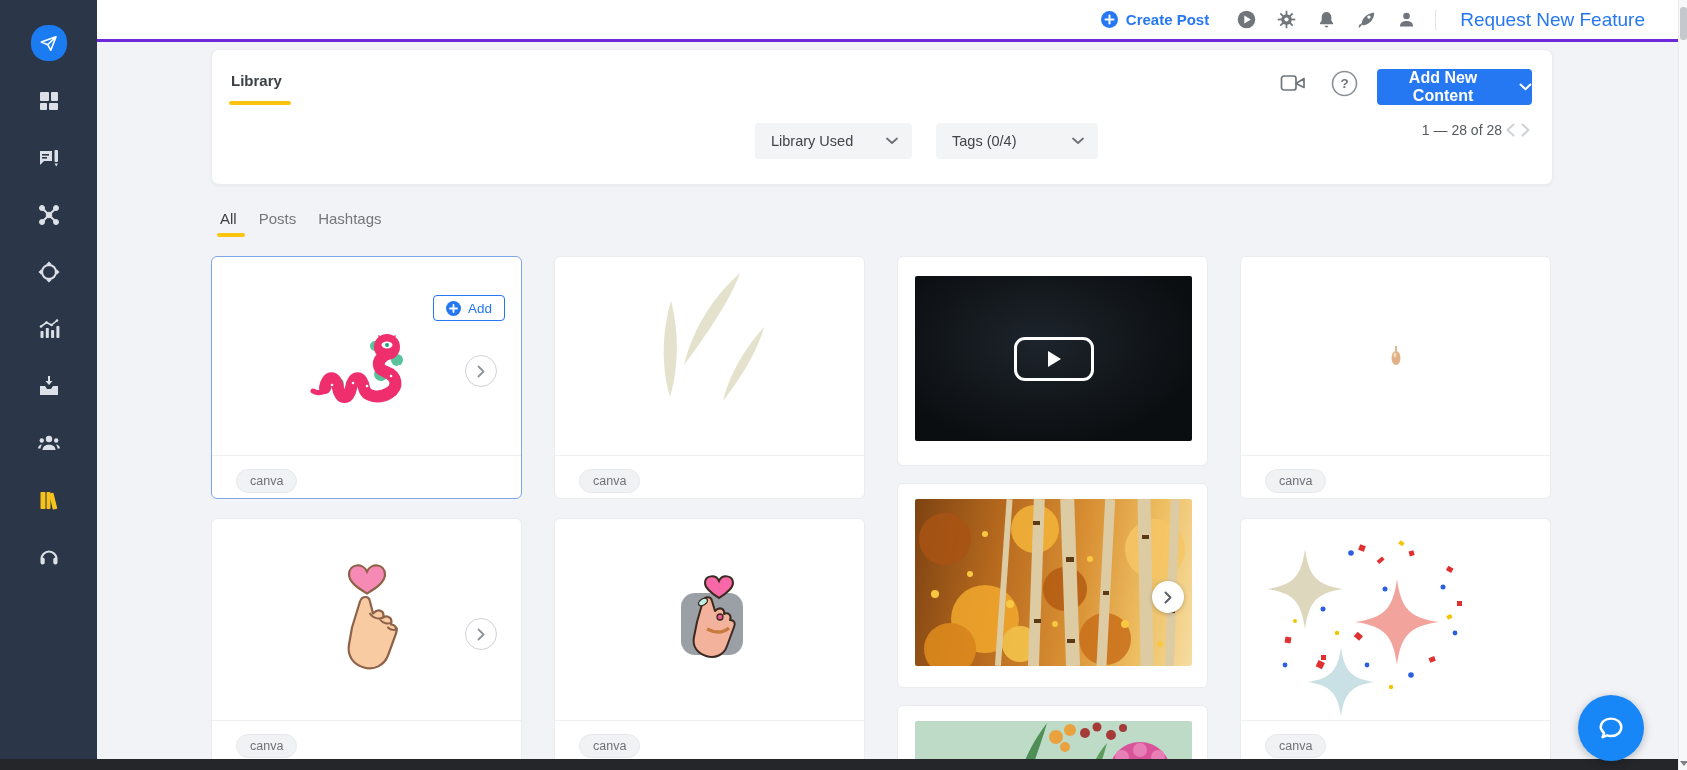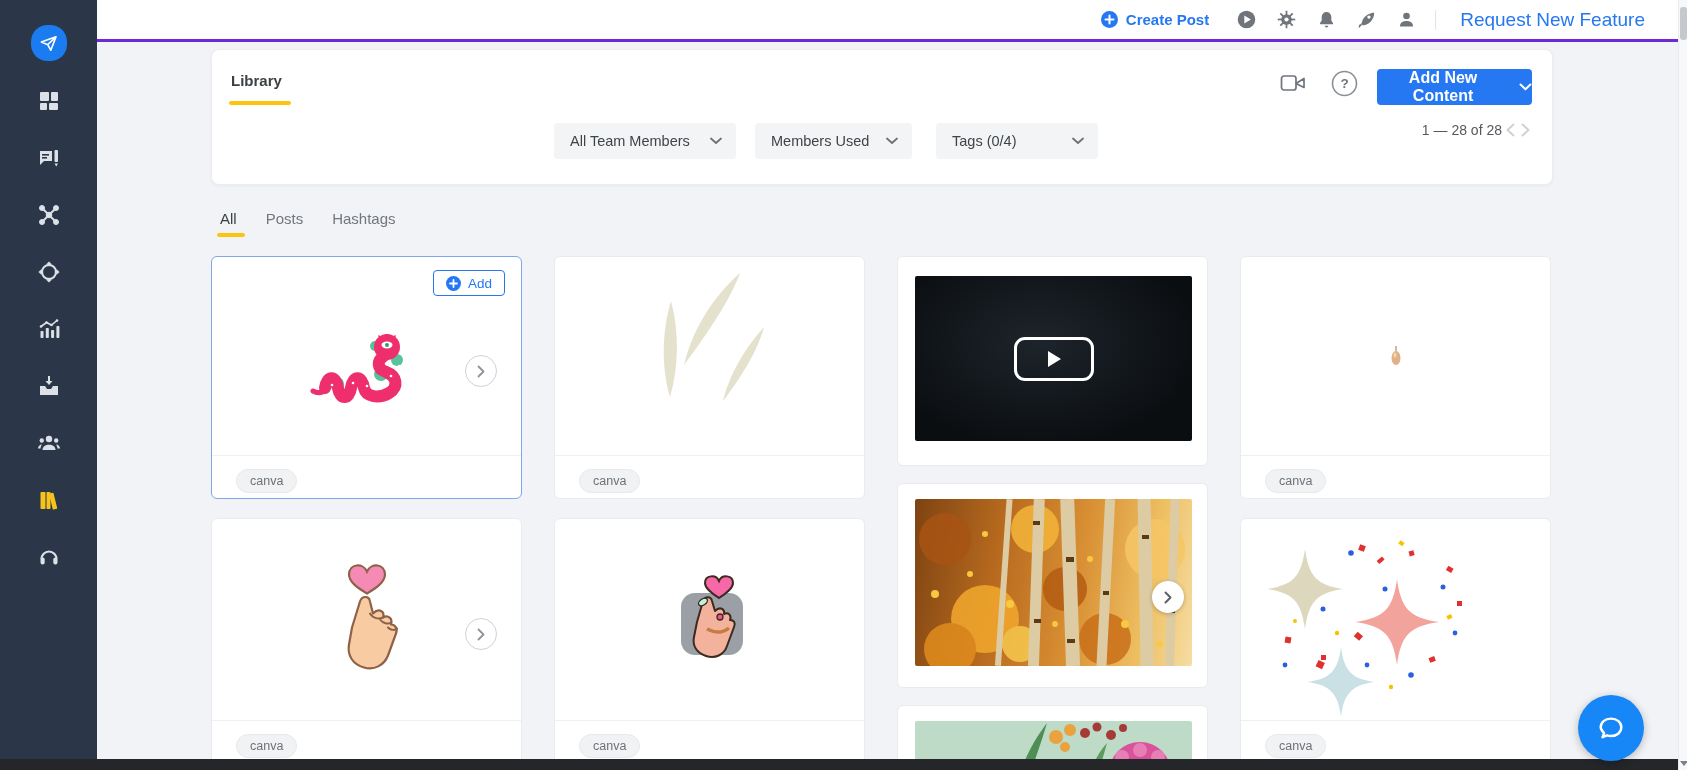--- a/index.html
+++ b/index.html
@@ -76,21 +76,21 @@
   .dd1 { left:342px; width:182px; }
   .dd2 { left:543px; width:157px; }
   .dd3 { left:724px; width:162px; }
   .pagination {
     position:absolute; right:20px; top:62px; height:36px;
     display:flex; align-items:center; gap:2px;
   }
   .pag-text { font-size:14px; color:#55595e; }
   .pag-arrow { display:flex; cursor:pointer; padding:2px; }
   
-  .tabs { position:absolute; left:123px; top:168px; display:flex; gap:29px; }
+  .tabs { position:absolute; left:123px; top:168px; display:flex; gap:22px; }
   .tab { font-size:15px; color:#72777c; cursor:pointer; padding-bottom:10px; position:relative; }
   .tab.active { color:#3c4144; }
   .tab.active::after {
     content:""; position:absolute; left:-3px; bottom:0; width:28px; height:4px;
     background:#fcc40f; border-radius:2px;
   }
   
   .grid { position:absolute; left:114px; top:214px; width:1342px; display:flex; gap:32px; }
   .col { width:311px; display:flex; flex-direction:column; gap:19px; }
   .card {
@@ -105,21 +105,21 @@
     border:1px solid #e7e9ec; border-radius:12px;
     font-size:12.5px; color:#6d7277; cursor:default;
   }
   .chev-btn {
     position:absolute; width:32px; height:32px; border-radius:50%;
     background:#fff; border:1px solid #ced3d8;
     display:flex; align-items:center; justify-content:center; cursor:pointer;
   }
   .chev-btn.floating { border:none; box-shadow:0 1px 4px rgba(0,0,0,.25); }
   .add-btn {
-    position:absolute; top:13px; right:16px; height:26px; padding:0 12px;
+    position:absolute; top:38px; right:16px; height:26px; padding:0 12px;
     background:#fff; border:1px solid #2577f2; border-radius:4px;
     color:#2577f2; font-size:13.5px; font-family:inherit;
     display:flex; align-items:center; gap:7px; cursor:pointer;
   }
   .center-art { position:absolute; left:50%; top:50%; transform:translate(-50%,-50%); }
   .photo { margin:0 17px; border-radius:2px; overflow:hidden; position:relative; }
   .video-thumb {
     width:277px; height:165px; margin:19px 17px 0;
     background:radial-gradient(ellipse at 45% 40%, #1d242b 0%, #0b0e11 75%);
     border-radius:2px; display:flex; align-items:center; justify-content:center;
@@ -311,28 +311,22 @@
         </svg>
     </div>
     <button class="add-new-btn">
       <span>Add New Content</span>
       <svg width="13" height="8" viewBox="0 0 13 8" fill="none" stroke="#fff" stroke-width="2" stroke-linecap="round" stroke-linejoin="round">
           <polyline points="1.5,1.5 6.5,6.2 11.5,1.5"></polyline>
         </svg>
     </button>
 
 
-    <div class="dd dd1">
-      <span>All Team Members</span>
-      <svg width="12" height="8" viewBox="0 0 12 8" fill="none" stroke="#6d7277" stroke-width="1.8" stroke-linecap="round" stroke-linejoin="round">
-          <polyline points="1,1.5 6,6 11,1.5"></polyline>
-        </svg>
-    </div>
     <div class="dd dd2">
-      <span>Members Used</span>
+      <span>Library Used</span>
       <svg width="12" height="8" viewBox="0 0 12 8" fill="none" stroke="#6d7277" stroke-width="1.8" stroke-linecap="round" stroke-linejoin="round">
           <polyline points="1,1.5 6,6 11,1.5"></polyline>
         </svg>
     </div>
     <div class="dd dd3">
       <span>Tags (0/4)</span>
       <svg width="12" height="8" viewBox="0 0 12 8" fill="none" stroke="#6d7277" stroke-width="1.8" stroke-linecap="round" stroke-linejoin="round">
           <polyline points="1,1.5 6,6 11,1.5"></polyline>
         </svg>
     </div>

